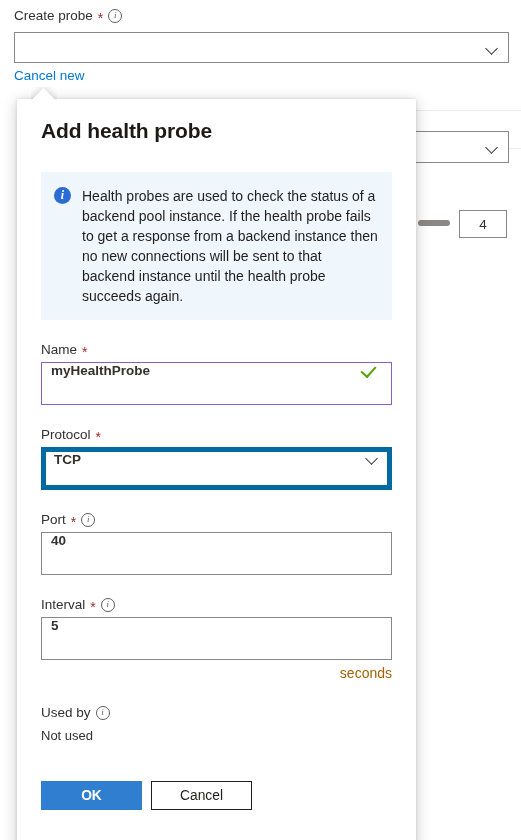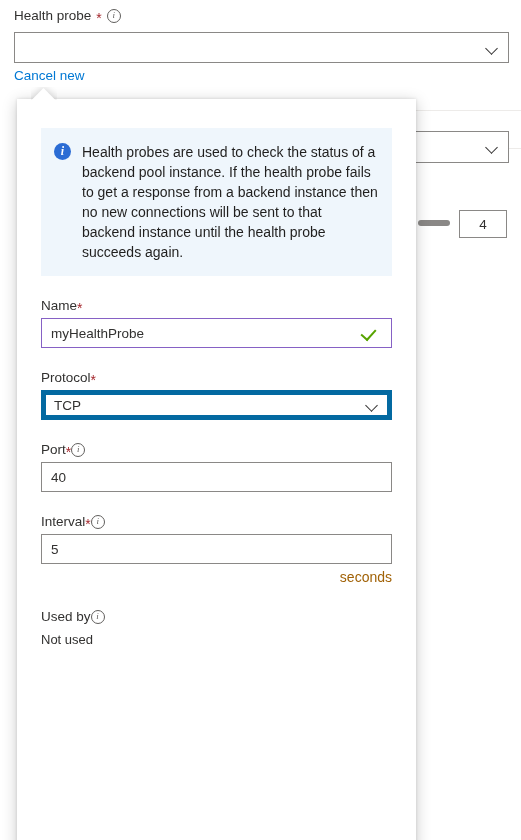--- a/index.html
+++ b/index.html
@@ -220,33 +220,35 @@
     max-width: 300px;
   }
 
   
   .field {
     margin-top: 22px;
   }
   .field-label {
     display: flex;
     align-items: center;
+    gap: 5px;
     font-size: 13.5px;
     color: #323130;
     margin-bottom: 5px;
     white-space: nowrap;
   }
   .input-wrap {
     position: relative;
     width: 351px;
-    height: 30px;
-    box-sizing: border-box;
-    background: #ffffff;
-    display: flex;
-    align-items: center;
+    height: 43px;
+    box-sizing: border-box;
+    background: #ffffff;
+    display: flex;
+    align-items: flex-start;
+    font-weight: bold;
   }
   .input-wrap.plain { border: 1px solid #8a8886; }
   .input-wrap.valid { border: 1px solid #8661c5; }
   .input-wrap.focused { border: 5px solid #0369a1; }
 
   .input-wrap .value {
     padding-left: 9px;
     font-size: 13.5px;
     color: #323130;
     flex: 1;
@@ -324,21 +326,21 @@
     color: #201f1e;
     border: 1px solid #201f1e;
   }
 </style>
 </head>
 <body>
 
 <div id="background-layer">
 
   <div class="bg-label-row">
-    <span>Health probe</span>
+    <span>Create probe</span>
     <span class="req-star">*</span>
     <span class="info-icon-outline">i</span>
   </div>
 
   <div class="bg-select" id="bg-health-probe-select">
     <span class="chev"></span>
   </div>
 
   <div id="create-new-link">Cancel new</div>
 
@@ -353,20 +355,21 @@
 
   <div id="bg-number-box">4</div>
 
 </div>
 
 <div id="callout-panel">
   <div id="callout-arrow"></div>
 
   <div id="panel-inner">
 
+    <div id="panel-title">Add health probe</div>
 
     <div id="info-bar">
       <span id="info-bar-icon">i</span>
       <div id="info-bar-text">Health probes are used to check the status of a backend pool instance. If the health probe fails to get a response from a backend instance then no new connections will be sent to that backend instance until the health probe succeeds again.</div>
     </div>
 
     <div class="field">
       <div class="field-label">
         <span>Name</span>
         <span class="req-star">*</span>
@@ -412,15 +415,19 @@
     </div>
 
     <div id="used-by-block">
       <div class="field-label">
         <span>Used by</span>
         <span class="info-icon-outline">i</span>
       </div>
       <div id="used-by-value">Not used</div>
     </div>
 
+    <div id="panel-actions">
+      <div class="btn" id="ok-button">OK</div>
+      <div class="btn" id="cancel-button">Cancel</div>
+    </div>
 
   </div>
 </div>
 
 </body></html>

